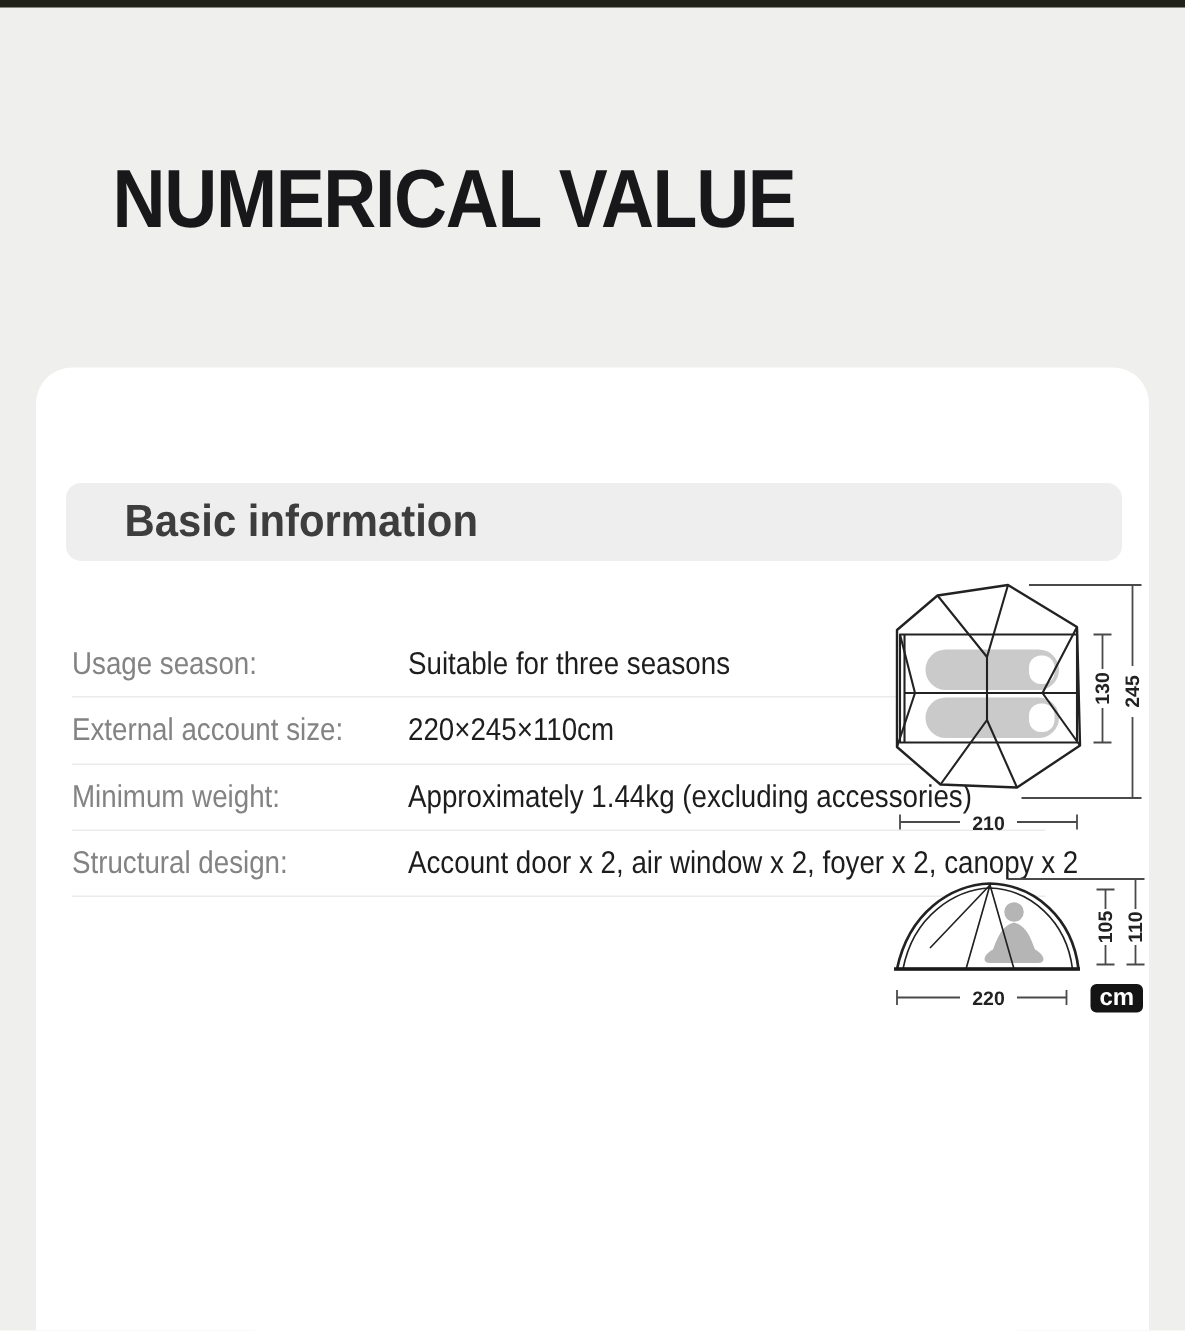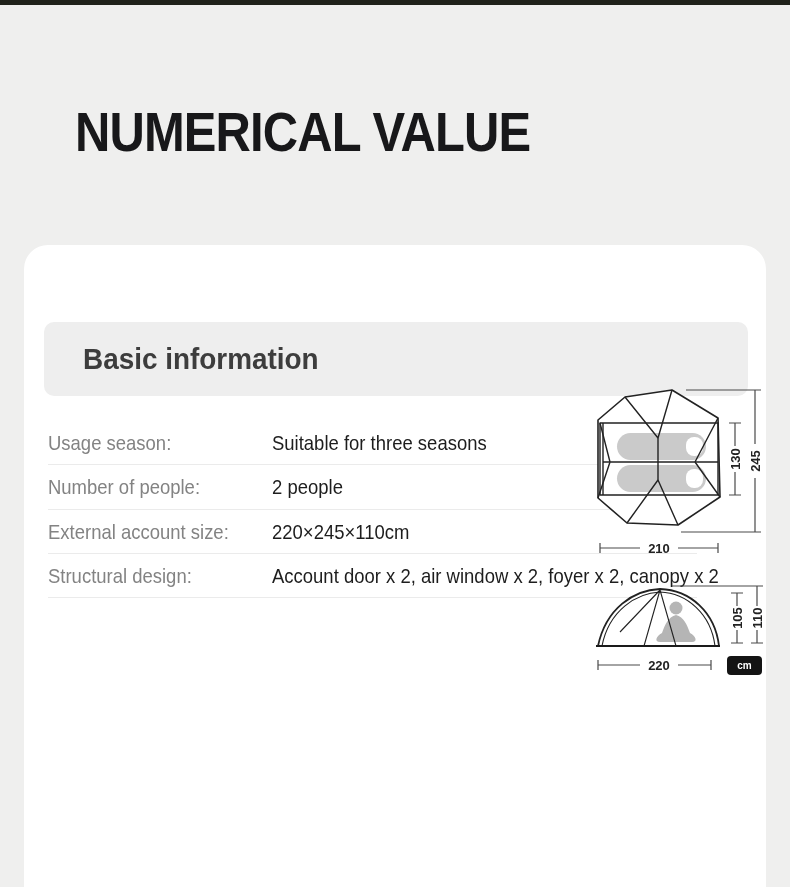--- a/index.html
+++ b/index.html
@@ -13,21 +13,21 @@
   .page-title{
     position:absolute;left:75px;top:100px;margin:0;
     font-size:55px;font-weight:700;color:#18181a;letter-spacing:-1px;
     transform:scaleX(0.89);transform-origin:left center;white-space:nowrap;
   }
   .card{
     position:absolute;left:24px;top:245px;width:742px;height:642px;
     background:#ffffff;border-radius:24px 24px 0 0;
   }
   .section-header{
-    position:absolute;left:20px;top:77px;width:704px;height:74px;
+    position:absolute;left:20px;top:77px;width:704px;height:52px;
     background:#eeeeee;border-radius:10px;display:flex;align-items:center;
   }
   .section-title{
     margin-left:39px;font-size:30px;font-weight:700;color:#3d3d3d;
     transform:scaleX(0.93);transform-origin:left center;white-space:nowrap;
   }
   .spec-table{position:absolute;left:0;top:176px;width:742px;}
   .spec-row{
     position:relative;height:44.3px;display:flex;align-items:center;
     padding-left:24px;box-sizing:border-box;
@@ -41,54 +41,54 @@
   }
   .spec-label{color:#838383;width:224px;flex:0 0 224px;}
   .spec-value{color:#1d1d1d;}
   .diagram{position:absolute;z-index:3;}
   .diagram text{font-family:"Liberation Sans",sans-serif;font-size:13px;font-weight:700;fill:#222;}
   .top-view{left:588px;top:386px;}
   .side-view{left:588px;top:580px;}
   .unit-badge{
     position:absolute;left:727px;top:656px;width:35px;height:19px;z-index:4;
     background:#141414;color:#ffffff;border-radius:4px;
-    font-size:10px;font-weight:700;display:flex;align-items:center;justify-content:center;
+    font-size:16px;font-weight:700;display:flex;align-items:center;justify-content:center;
   }
 </style>
 </head>
 <body>
 
 <div class="screen">
   <div class="top-strip"></div>
 
   <h1 class="page-title">NUMERICAL VALUE</h1>
 
   <section class="card">
     <div class="section-header">
       <span class="section-title">Basic information</span>
     </div>
     <div class="spec-table" id="spec-table">
     <div class="spec-row">
       <span class="spec-label">Usage season:</span>
       <span class="spec-value">Suitable for three seasons</span>
     </div>
 
-    <div class="spec-row">
-      <span class="spec-label">Number of people:</span>
-      <span class="spec-value">2 people</span>
-    </div>
 
 
 
 
     <div class="spec-row">
       <span class="spec-label">External account size:</span>
       <span class="spec-value">220×245×110cm</span>
     </div>
 
+    <div class="spec-row">
+      <span class="spec-label">Minimum weight:</span>
+      <span class="spec-value">Approximately 1.44kg (excluding accessories)</span>
+    </div>
 
 
 
     <div class="spec-row">
       <span class="spec-label">Structural design:</span>
       <span class="spec-value">Account door x 2, air window x 2, foyer x 2, canopy x 2</span>
     </div>
   </div>
   </section>
 

